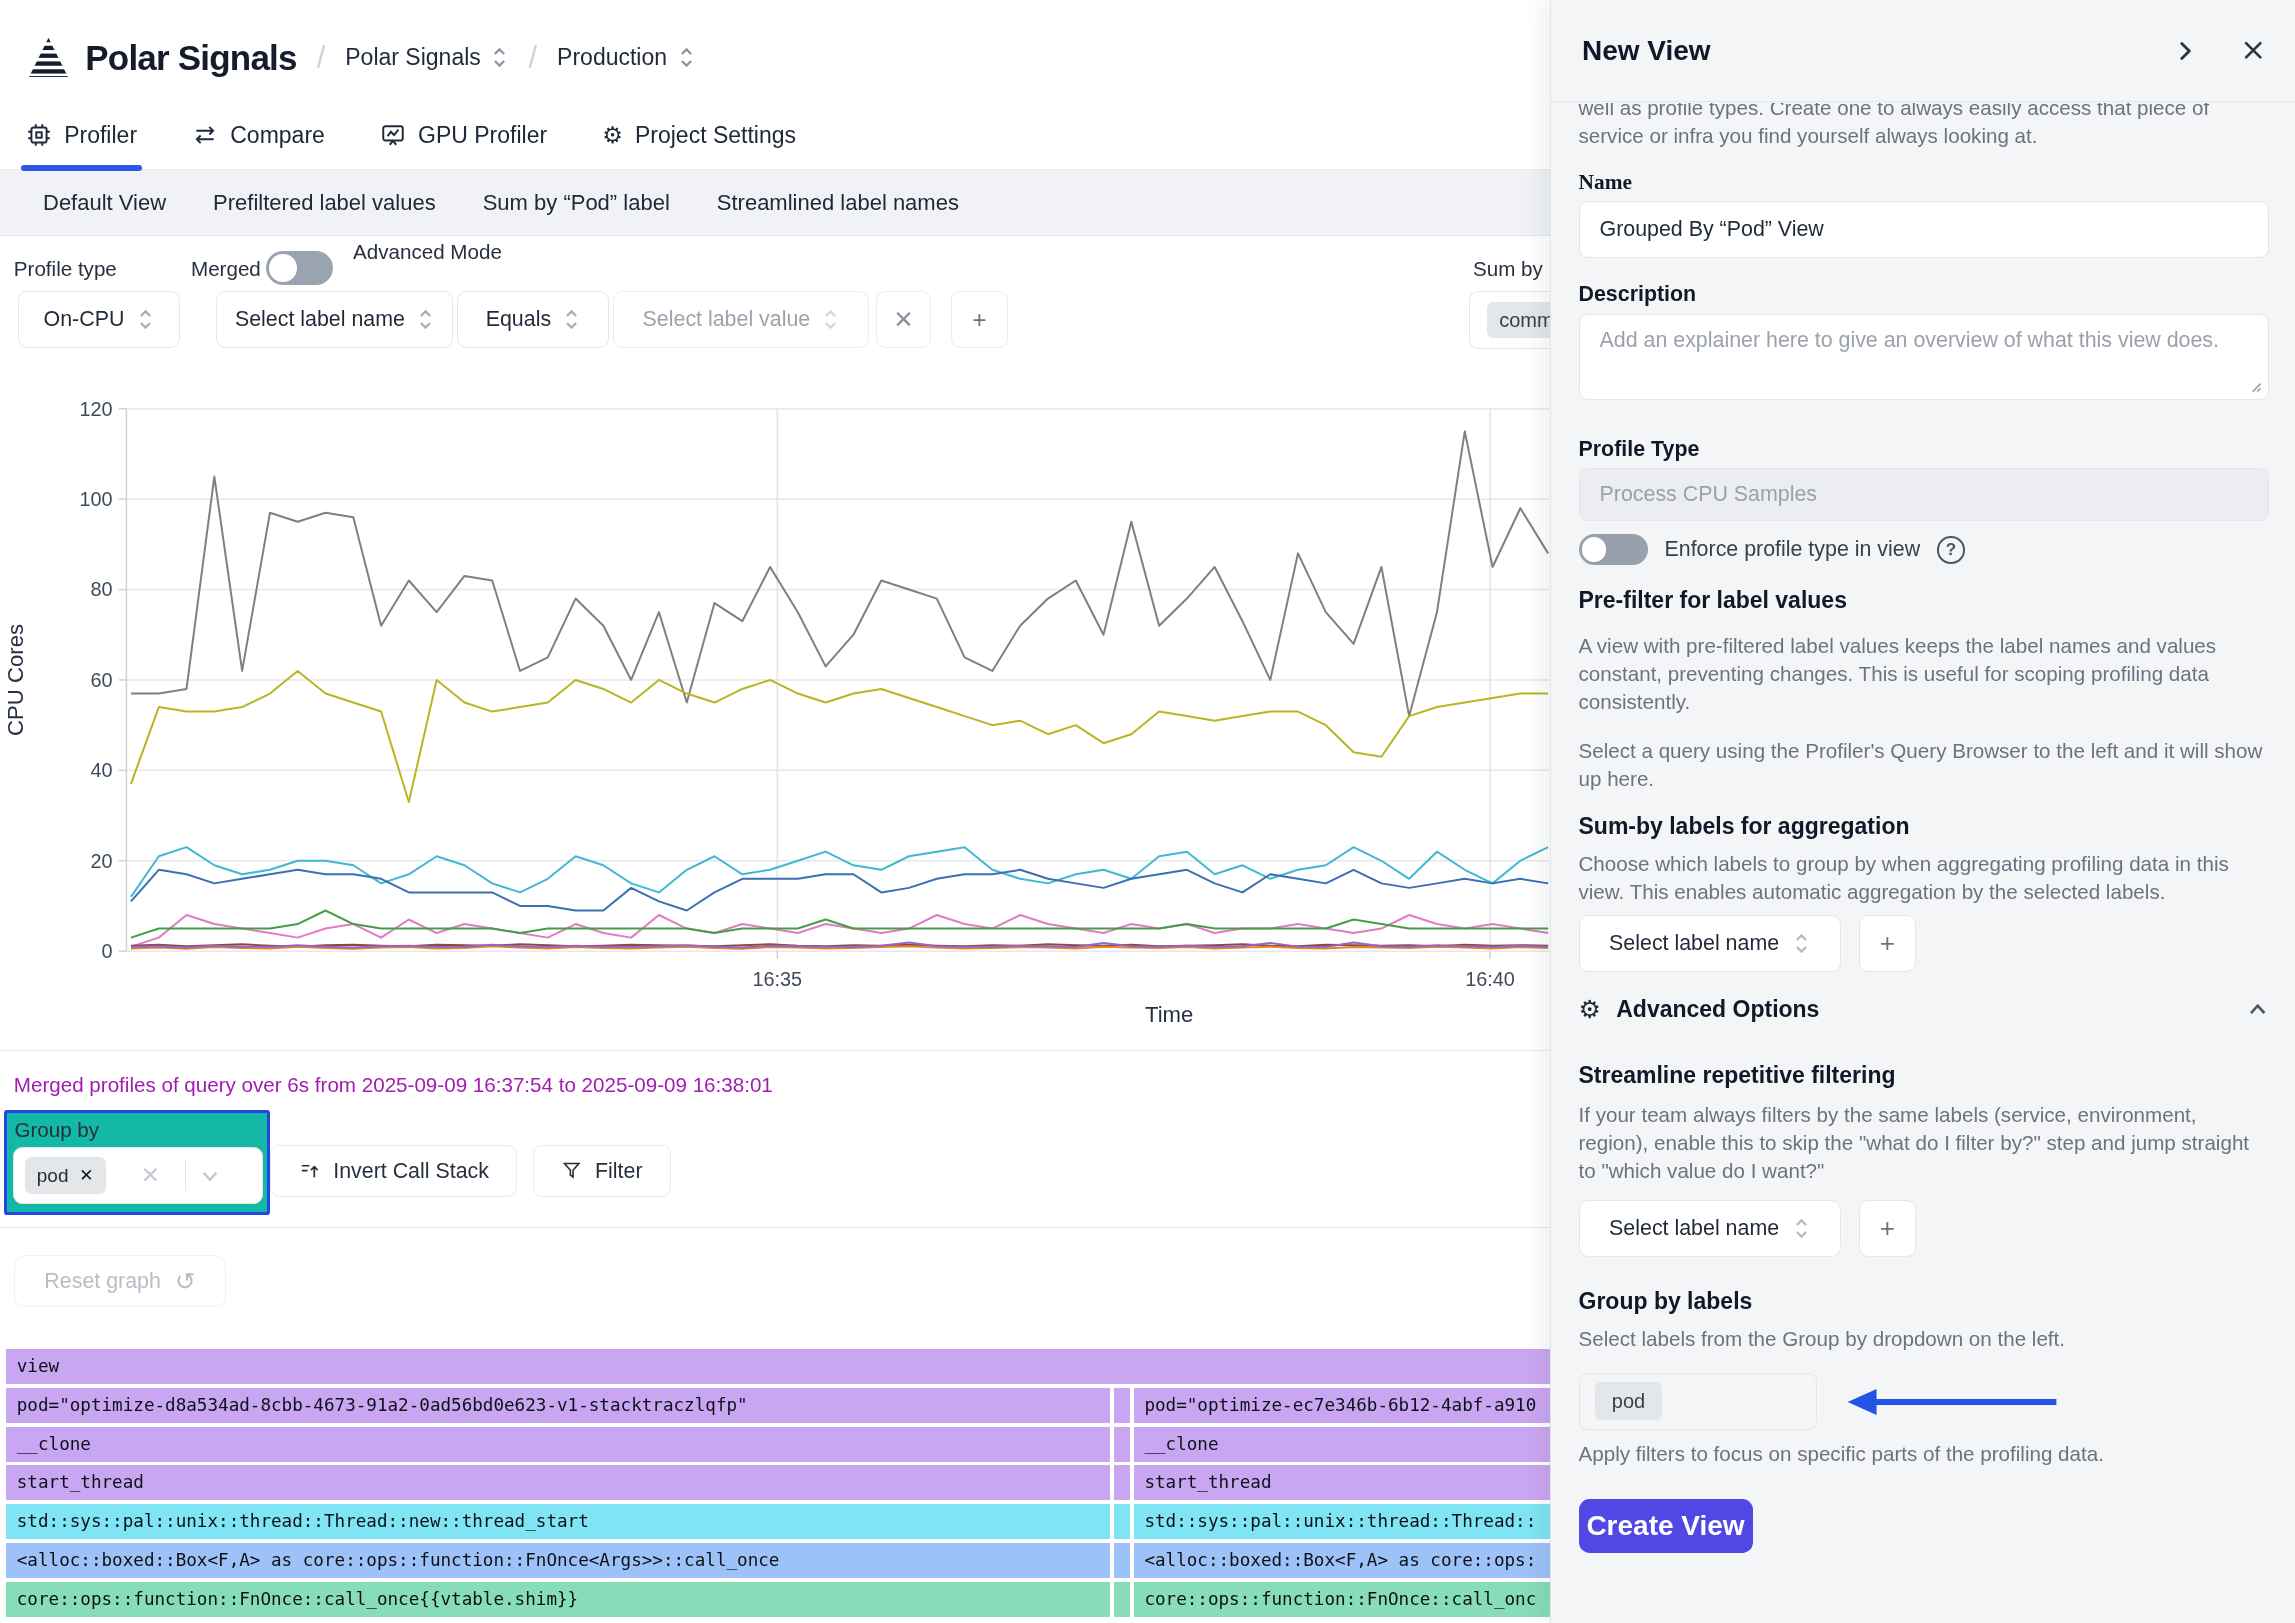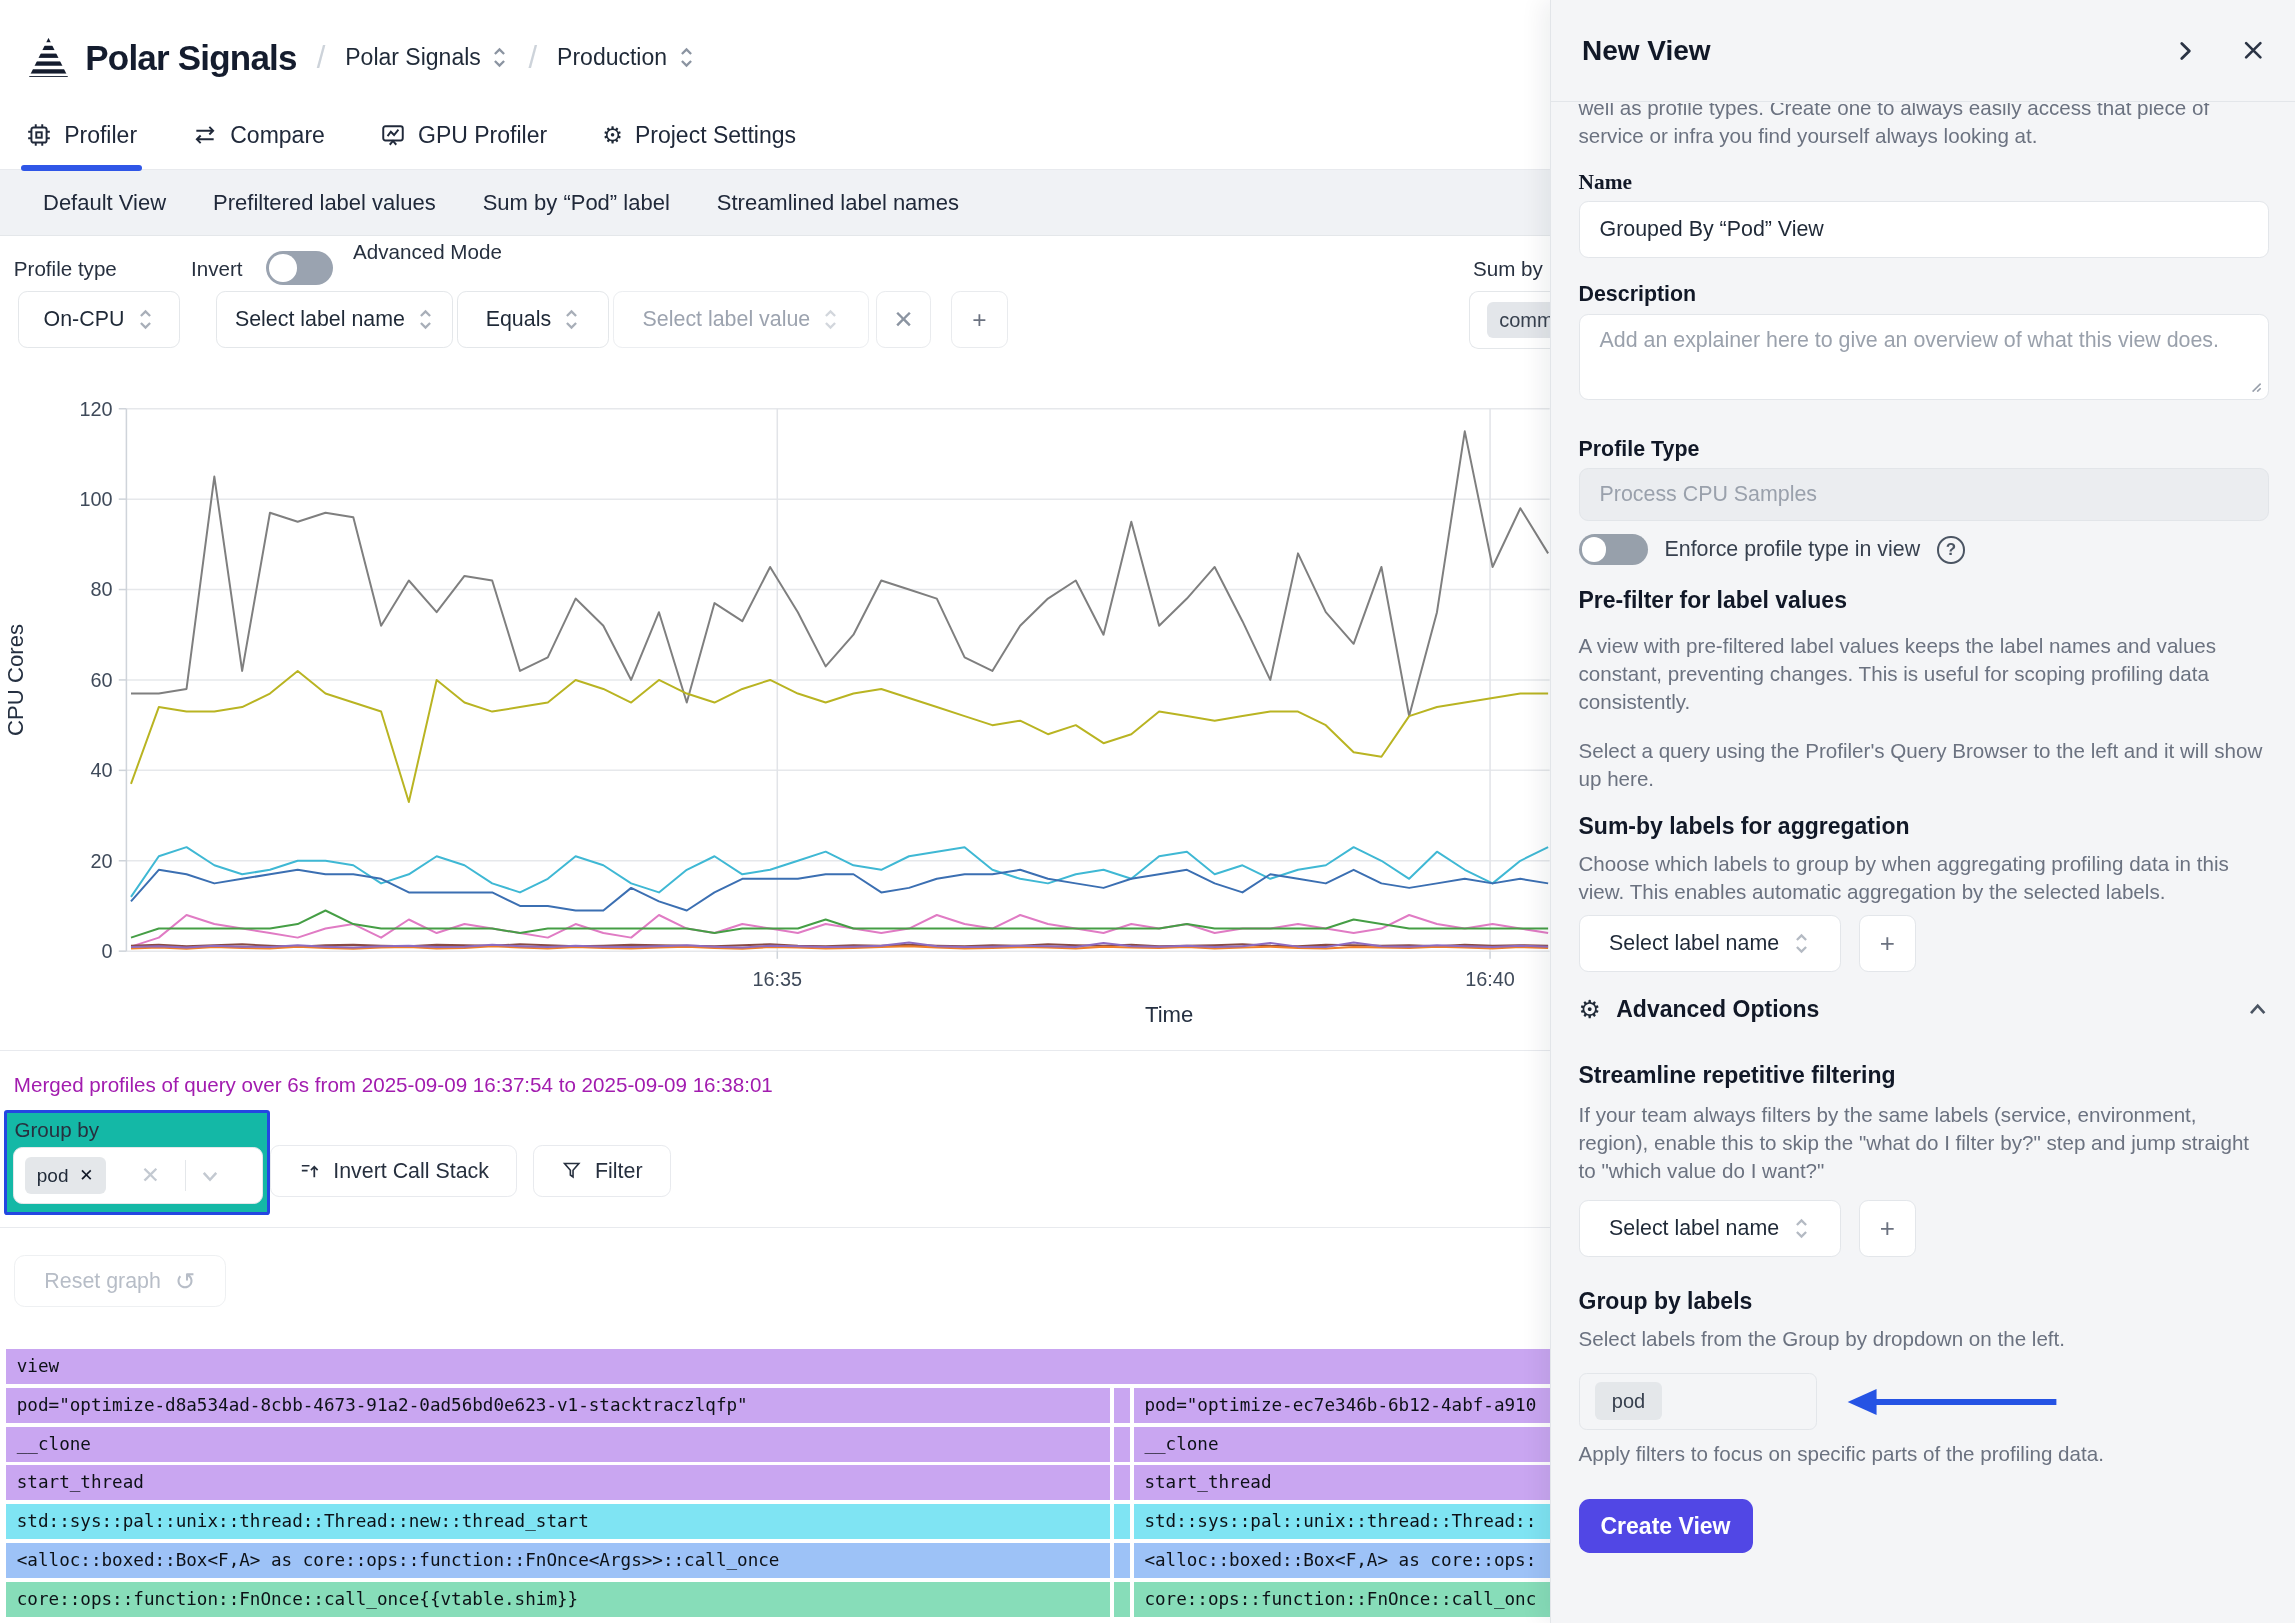--- a/index.html
+++ b/index.html
@@ -80,21 +80,21 @@
   .p-toggle { position:relative; width:69px; height:31px; border-radius:17px; background:#97a0ab; cursor:pointer; flex:0 0 auto; }
   .p-toggle .knob { position:absolute; left:3.1px; top:3.1px; width:24.5px; height:24.5px; border-radius:50%; background:#fff; }
   .help { width:27.5px; height:27.5px; border:2.3px solid #4b5563; border-radius:50%; display:flex; align-items:center; justify-content:center; font-size:17px; color:#4b5563; font-weight:600; cursor:pointer; }
   .select-row { display:flex; gap:18.3px; }
   .p-select { width:262px; height:57px; background:#fff; border:1.5px solid #e3e6ea; border-radius:9.2px; display:flex; align-items:center; justify-content:center; gap:13.8px; font-size:21.4px; color:#1f2937; cursor:pointer; }
   .p-plus { width:57px; height:57px; background:#fff; border:1.5px solid #e3e6ea; border-radius:9.2px; display:flex; align-items:center; justify-content:center; font-size:26px; color:#6b7280; cursor:pointer; }
   .adv-row { display:flex; align-items:center; gap:15.3px; cursor:pointer; }
   .gear { font-size:25px; color:#1f2937; font-family:"DejaVu Sans",sans-serif; }
   .pod-box { position:relative; width:238px; height:57px; border:1.5px solid #e3e6ea; border-radius:7.6px; display:flex; align-items:center; padding:0 15.3px; }
   .pod-chip { background:#e4e7ea; border-radius:6.1px; padding:7.6px 17px; font-size:20px; color:#37404e; }
-  .create-btn { width:174px; height:54px; background:#5147e5; border:none; border-radius:10.7px; color:#fff; font-size:23px; font-weight:600; cursor:pointer; font-family:inherit; }
+  .create-btn { width:174px; height:54px; background:#5147e5; border:none; border-radius:10.7px; color:#fff; font-size:28px; font-weight:600; cursor:pointer; font-family:inherit; }
   .blue-arrow { position:absolute; left:261px; top:12.2px; }
 </style>
 </head>
 <body>
 
 <div class="app">
   <div class="main">
 
     <div class="app-header">
       <div class="brand">
@@ -165,21 +165,21 @@
 
     <div class="subtabbar">
       <span class="subtab">Default View</span>
       <span class="subtab">Prefiltered label values</span>
       <span class="subtab">Sum by “Pod” label</span>
       <span class="subtab">Streamlined label names</span>
     </div>
 
     <div class="query-section">
       <span class="q-label" style="left:13.8px; top:21.4px;">Profile type</span>
-      <span class="q-label" style="left:191px; top:21.4px;">Invert</span>
+      <span class="q-label" style="left:191px; top:21.4px;">Merged</span>
       <div class="toggle" style="left:266px; top:15.3px;">
           <div class="knob"></div>
         </div>
       <span class="q-label" style="left:353px; top:4px;">Advanced Mode</span>
       <span class="q-label" style="left:1473px; top:21.4px;">Sum by</span>
 
       <div class="sel" style="left:17.6px; width:162px;">
         <span>On-CPU</span>
         <svg class="updown" viewBox="0 0 14 20" fill="none" stroke="#8b94a1" stroke-width="2">
             <path d="M3 7 L7 3 L11 7"></path>

